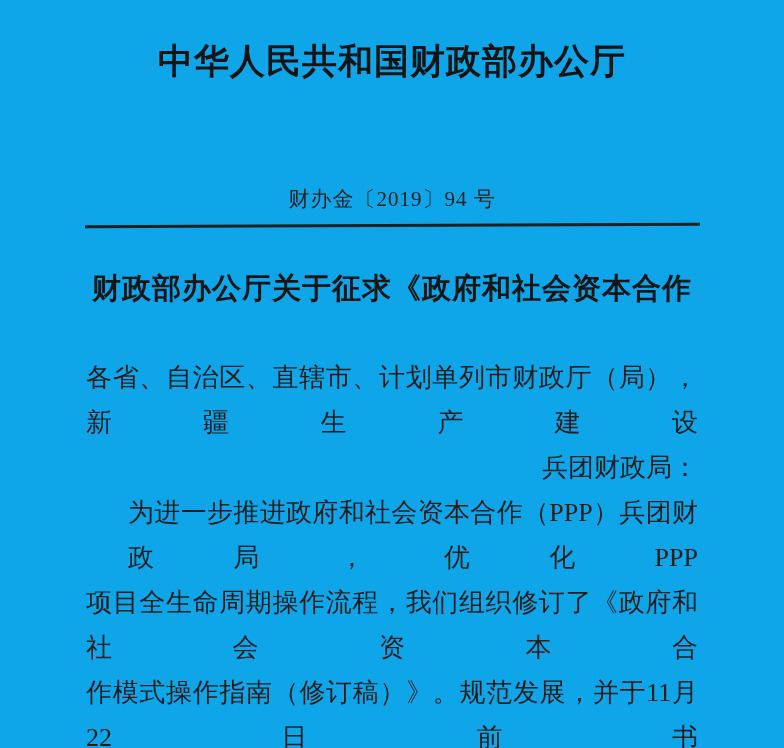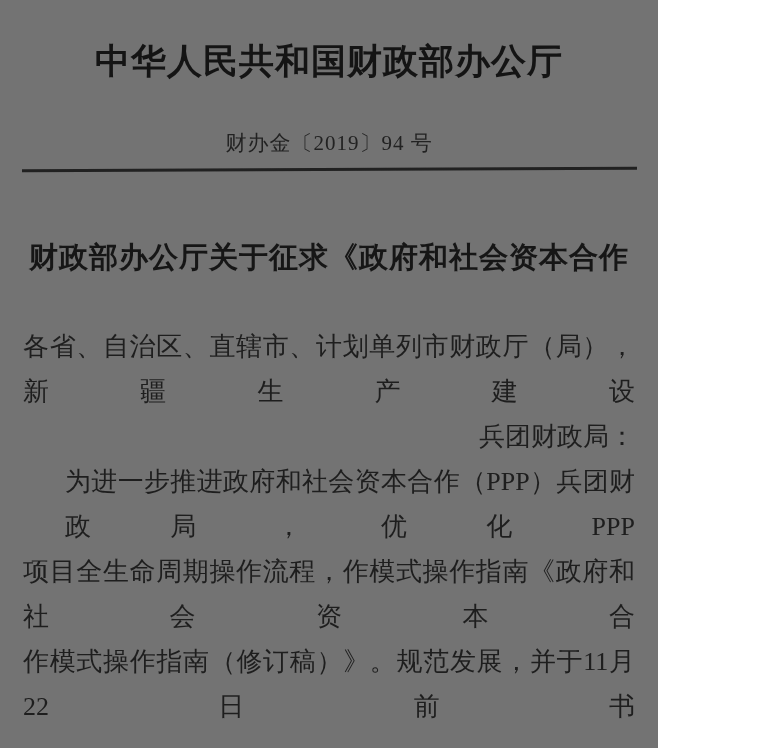--- a/index.html
+++ b/index.html
@@ -2,53 +2,53 @@
 <html><head>
 <meta charset="utf-8">
 <style>
   html, body {
     margin: 0;
     padding: 0;
     background: #ffffff;
   }
   .page {
     position: relative;
-    width: 658px;
+    width: 784px;
     height: 748px;
-    background: #737373;
+    background: #0ea5e9;
     overflow: hidden;
     font-family: "Liberation Serif", "DejaVu Serif", serif;
     color: #1c1c1c;
   }
   .agency-header {
     padding-top: 40px;
     text-align: center;
     font-size: 35px;
     line-height: 44px;
     font-weight: 900;
     letter-spacing: 1px;
     color: #141414;
   }
   .doc-number {
-    margin-top: 46px;
+    margin-top: 102px;
     text-align: center;
     font-size: 21px;
     line-height: 26px;
     letter-spacing: 1px;
     color: #222;
   }
   .header-divider {
     width: 615px;
     height: 3px;
     background: #212121;
     margin: 12px auto 0 auto;
     transform: rotate(-0.25deg);
   }
   .doc-title {
-    margin-top: 64px;
+    margin-top: 39px;
     text-align: center;
     font-size: 29px;
     line-height: 45px;
     font-weight: 700;
     letter-spacing: 1px;
     color: #161616;
   }
   .body-text {
     width: 612px;
     margin: 44px auto 0 auto;
@@ -86,21 +86,21 @@
   <div class="doc-title">
     <div class="title-line">财政部办公厅关于征求《政府和社会资本合作</div>
   </div>
 
   <div class="body-text">
 
     <div class="line just">各省、自治区、直辖市、计划单列市财政厅（局），新疆生产建设</div>
     <div class="line">兵团财政局：</div>
 
     <div class="line just indent">为进一步推进政府和社会资本合作（PPP）兵团财政局，优化PPP</div>
-    <div class="line just">项目全生命周期操作流程，作模式操作指南《政府和社会资本合</div>
+    <div class="line just">项目全生命周期操作流程，我们组织修订了《政府和社会资本合</div>
     <div class="line just">作模式操作指南（修订稿）》。规范发展，并于11月22日前书</div>
 
     <div class="line contact-line">
       
       
       
     </div>
 
   </div>
 

